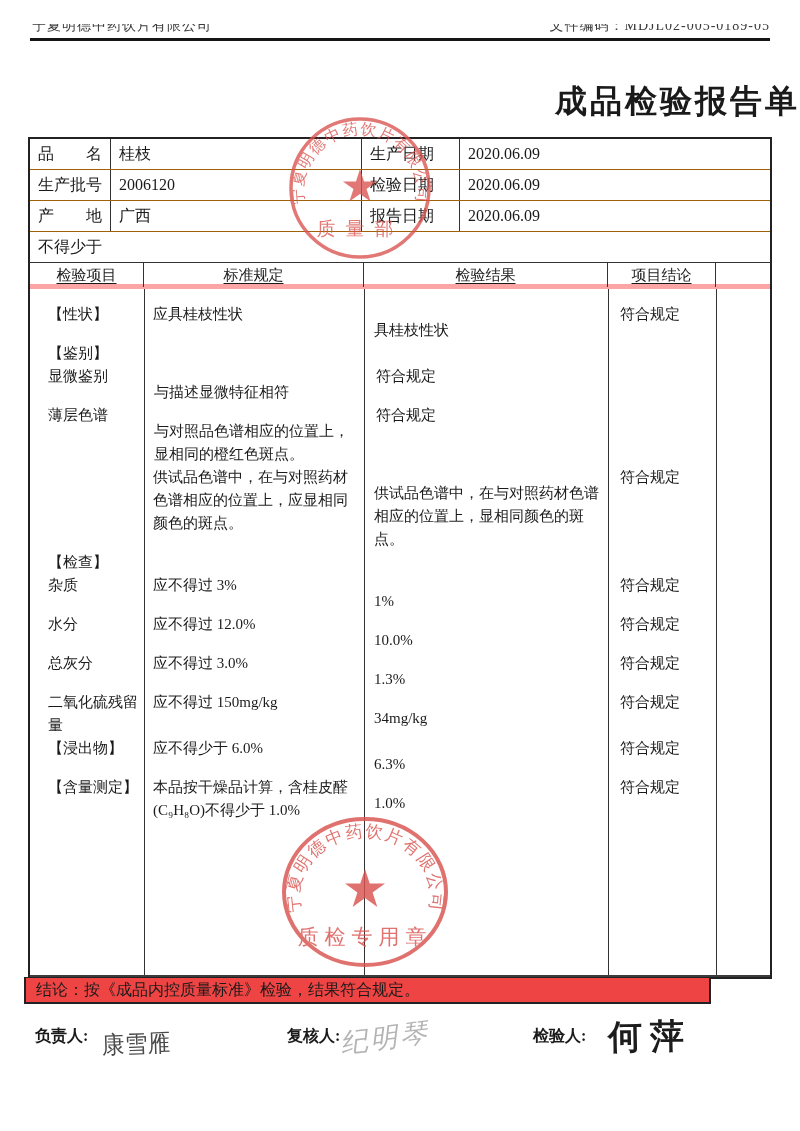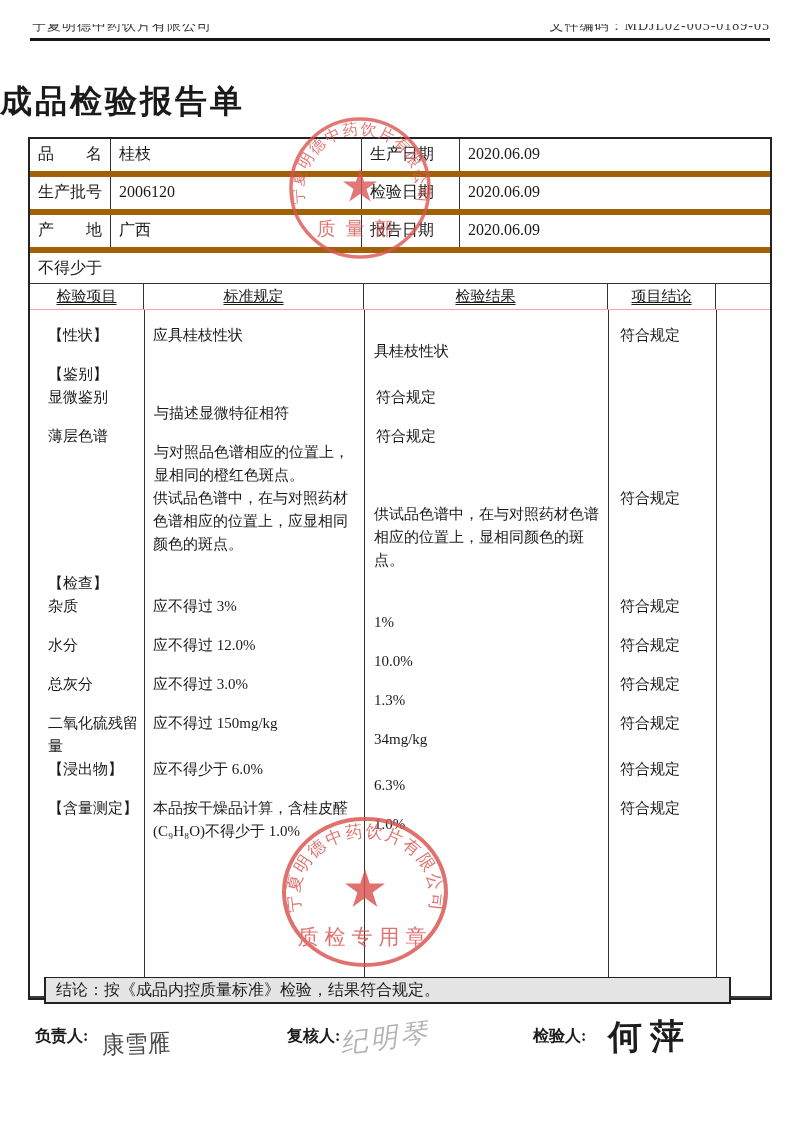--- a/index.html
+++ b/index.html
@@ -10,51 +10,51 @@
     overflow:hidden;
   }
   
   .pg-header { position:absolute; top:24px; left:32px; right:30px;
     display:flex; justify-content:space-between; }
   .clip { height:11px; overflow:hidden; }
   .clip span { display:block; font-size:14px; line-height:18px; margin-top:-7px; color:#3a3a3a; letter-spacing:1px; }
   .header-rule { position:absolute; top:38px; left:30px; width:740px; border-top:3px solid #151515; }
 
   
-  .title { position:absolute; top:80px; left:0; width:100%; text-align:left;
+  .title { position:absolute; top:80px; left:0; width:100%; text-align:right;
     font-size:32px; font-weight:bold; letter-spacing:3px; }
 
   
   .doc-table { position:absolute; top:137px; left:28px; width:744px; border:2px solid #222; background:transparent; }
   .row { display:grid; }
-  .info-row { grid-template-columns:81px 251px 98px 1fr; height:38px; border-bottom:6px solid #a16207; }
+  .info-row { grid-template-columns:81px 251px 98px 1fr; height:31px; border-bottom:1px solid #a16207; }
   .info-row > div { border-right:1px solid #333; padding-left:8px; font-size:16px; line-height:29px; }
   .info-row > div:last-child { border-right:none; }
   .report-row { grid-template-columns:332px 1fr; height:31px; border-bottom:1px solid #333; }
   .report-row > div { border-right:1px solid #333; padding-left:8px; font-size:16px; line-height:29px; }
   .report-row > div:last-child { border-right:none; }
-  .head-row { grid-template-columns:114px 220px 244px 108px 1fr; height:26px; border-bottom:1px solid #fca5a5;text-decoration:underline; }
+  .head-row { grid-template-columns:114px 220px 244px 108px 1fr; height:26px; border-bottom:5px solid #fca5a5; }
   .head-row > div { border-right:1px solid #333; text-align:center; font-size:15px; line-height:24px; }
   .head-row > div:last-child { border-right:none; }
   .head-row u { text-underline-offset:3px; }
 
   .tbody { position:relative; height:688px; border-bottom:2px solid #3c3c3c; }
   .vline { position:absolute; top:0; bottom:0; width:1px; background:#333; }
   .v1 { left:114px; } .v2 { left:334px; } .v3 { left:578px; } .v4 { left:686px; }
   .tbody-rows { position:absolute; top:14px; left:0; right:0; }
   .brow { display:grid; grid-template-columns:114px 220px 244px 108px 1fr; }
   .brow > div { font-size:15px; line-height:23px; }
   .brow .c1 { padding-left:18px; }
   .brow .c2 { padding-left:9px; padding-right:6px; }
   .brow .c3 { padding-left:10px; padding-right:8px;margin-top:16px; }
   .brow .c4 { padding-left:12px; }
 
   
-  .conclusion { position:absolute; top:977px; left:44px; width:687px; height:27px;
-    border:2px solid #222; border-top:1px solid #222; font-size:16px; line-height:23px; padding-left:10px; background:#e5e5e5; }
+  .conclusion { position:absolute; top:977px; left:24px; width:687px; height:27px;
+    border:2px solid #222; border-top:1px solid #222; font-size:16px; line-height:23px; padding-left:10px; background:#ef4444; }
 
   
   .signatures { position:absolute; top:1018px; left:0; width:800px; height:70px; font-size:16px; }
   .sig-label { position:absolute; top:8px;font-weight:bold; }
   .sig-name { position:absolute; font-family:"DejaVu Sans",sans-serif; white-space:nowrap; }
   .lab1 { left:35px; } .lab2 { left:287px; } .lab3 { left:533px; }
   .name1 { left:100px; top:10px; font-size:24px; color:#4a4a4a; transform:rotate(-2deg) scaleX(.95); }
   .name2 { left:340px; top:2px;  font-size:27px; color:#b4b4b4; font-style:italic; transform:rotate(-7deg); letter-spacing:3px; }
   .name3 { left:608px; top:-4px; font-size:34px; color:#1c1c1c; font-weight:bold; letter-spacing:8px; transform:rotate(-1deg); }
 

